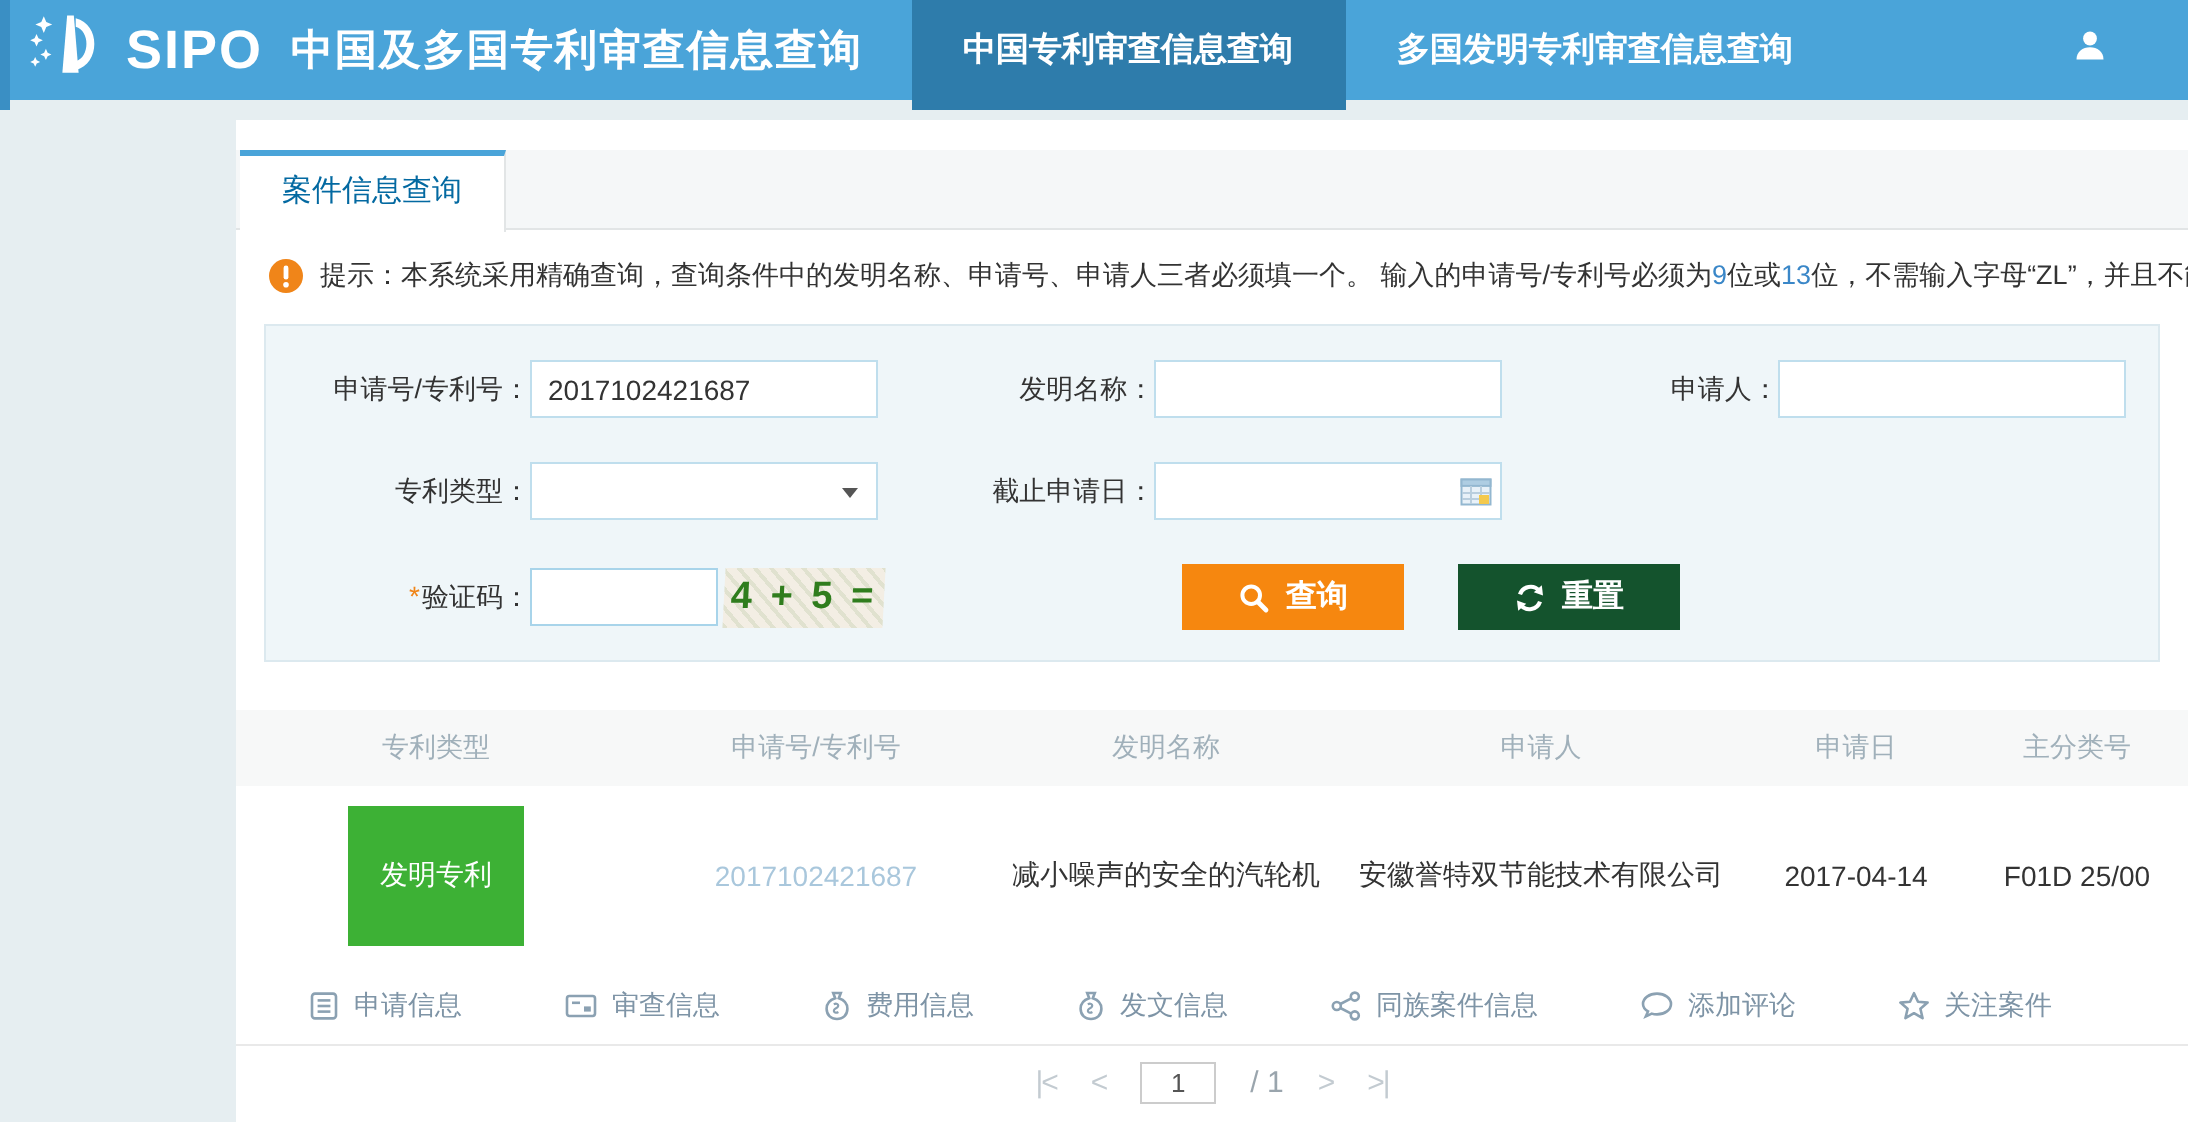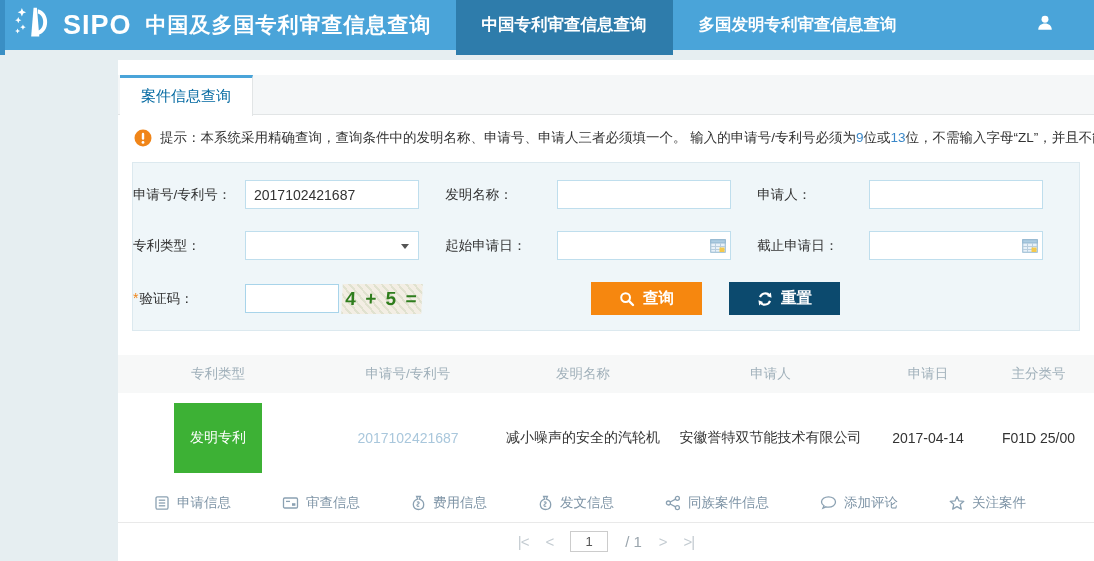--- a/index.html
+++ b/index.html
@@ -25,38 +25,38 @@
   .tab-active { position:absolute; left:2px; top:0; height:41px; background:#fff; border-top:3px solid #4aa4d9; border-right:1px solid #e2e5e6; padding:0 21px; line-height:36px; font-size:15px; color:#0369a1; z-index:1; cursor:default; }
 
   .notice { margin:14px 16px 0; display:flex; align-items:center; gap:8px; font-size:13.5px; color:#333; white-space:nowrap; }
   .notice .num { color:#3a87c8; }
 
   
   .qform { margin:15px 14px 0; background:#eff6f9; border:1px solid #dce9ef; padding:17px 0 15px; }
   .frow { display:flex; align-items:center; margin-bottom:22px; }
   .frow:last-child { margin-bottom:0; }
   .fcell { display:flex; align-items:center; width:33%; }
-  .flabel { width:112px; font-size:13.5px; color:#333; white-space:nowrap; }
+  .flabel { width:132px; text-align:right; font-size:13.5px; color:#333; white-space:nowrap; }
   .req { color:#f08519; margin-right:1px; font-size:14px; }
   .tin { width:174px; height:29px; border:1px solid #bfdeed; background:#fff; padding:0 8px; font-size:14px; color:#333; outline:none; }
   .selbox { position:relative; width:174px; height:29px; border:1px solid #bfdeed; background:#fff; cursor:pointer; }
   .selval { line-height:27px; padding:0 22px 0 8px; font-size:13px; color:#333; }
   .caret { position:absolute; right:9px; top:12px; width:0; height:0; border-left:4.5px solid transparent; border-right:4.5px solid transparent; border-top:5.5px solid #555; }
   .datewrap { position:relative; }
   .cal-btn { position:absolute; right:5px; top:7px; cursor:pointer; line-height:0; }
   .capwrap { display:flex; align-items:center; }
   .cap-in { width:94px; height:29px; border:1px solid #a8d4ea; background:#fff; padding:0 8px; font-size:14px; outline:none; }
   .cap-img { width:80px; height:30px; margin-left:3px; display:flex; align-items:center; justify-content:center;
              background:#f3eee4;
              background-image:repeating-linear-gradient(48deg, rgba(110,150,80,.14) 0 2px, transparent 2px 6px);
              color:#2f7d1d; font-weight:bold; font-size:19px; letter-spacing:2px; transform:skewX(-3deg); cursor:pointer; }
   .fbuttons { display:flex; gap:27px; margin-left:118px; }
   .btn { display:inline-flex; align-items:center; gap:8px; height:33px; padding:0 28px; border:none; color:#fff; font-size:15.5px; font-weight:bold; cursor:pointer; font-family:inherit; }
   .btn-search { background:#f6870f; }
-  .btn-reset { background:#0c4a6e;align-items:center; }
+  .btn-reset { background:#14532d;align-items:center; }
 
   
   .rtable { margin-top:24px; }
   .thead, .trow { display:grid; grid-template-columns:200px 180px 170px 205px 110px 111px; align-items:center; text-align:center; }
   .thead { height:38px; background:#f7f8f8; color:#a0b0ba; font-size:13.5px; }
   .trow { height:90px; font-size:14px; color:#333; }
   .badge { display:inline-block; background:#3db135; color:#fff; padding:26px 16px; font-size:14px; }
   .appnum { color:#a9c7dc; }
 
   .actions { display:flex; align-items:center; justify-content:space-between; height:40px; padding:0 68px 0 36px; border-bottom:1px solid #e9e9e9; }
@@ -135,37 +135,20 @@
         <input class="tin" type="text" value="" style="">
       </div>
     </div>
 
     <div class="frow">
       <div class="fcell">
         <span class="flabel">专利类型：</span>
         <div class="selbox">
           <div class="selval"></div>
           <div class="caret"></div>
-        </div>
-      </div>
-      <div class="fcell">
-        <span class="flabel">起始申请日：</span>
-        <div class="datewrap">
-          <input class="tin" type="text" value="" style="">
-          <span class="cal-btn">
-            <svg width="16" height="15" viewBox="0 0 16 15">
-              <rect x="0.75" y="1.75" width="14.5" height="12.5" fill="#e8f1f8" stroke="#93b7d0"></rect>
-              <rect x="0.75" y="1.75" width="14.5" height="3.2" fill="#aecde2" stroke="#93b7d0"></rect>
-              <line x1="5.5" y1="5" x2="5.5" y2="14" stroke="#b9cede"></line>
-              <line x1="10.5" y1="5" x2="10.5" y2="14" stroke="#b9cede"></line>
-              <line x1="1" y1="8.5" x2="15" y2="8.5" stroke="#b9cede"></line>
-              <line x1="1" y1="11.5" x2="15" y2="11.5" stroke="#b9cede"></line>
-              <rect x="9.5" y="9.5" width="5" height="4.5" fill="#f4c94d"></rect>
-            </svg>
-          </span>
         </div>
       </div>
       <div class="fcell">
         <span class="flabel">截止申请日：</span>
         <div class="datewrap">
           <input class="tin" type="text" value="" style="">
           <span class="cal-btn">
             <svg width="16" height="15" viewBox="0 0 16 15">
               <rect x="0.75" y="1.75" width="14.5" height="12.5" fill="#e8f1f8" stroke="#93b7d0"></rect>
               <rect x="0.75" y="1.75" width="14.5" height="3.2" fill="#aecde2" stroke="#93b7d0"></rect>

